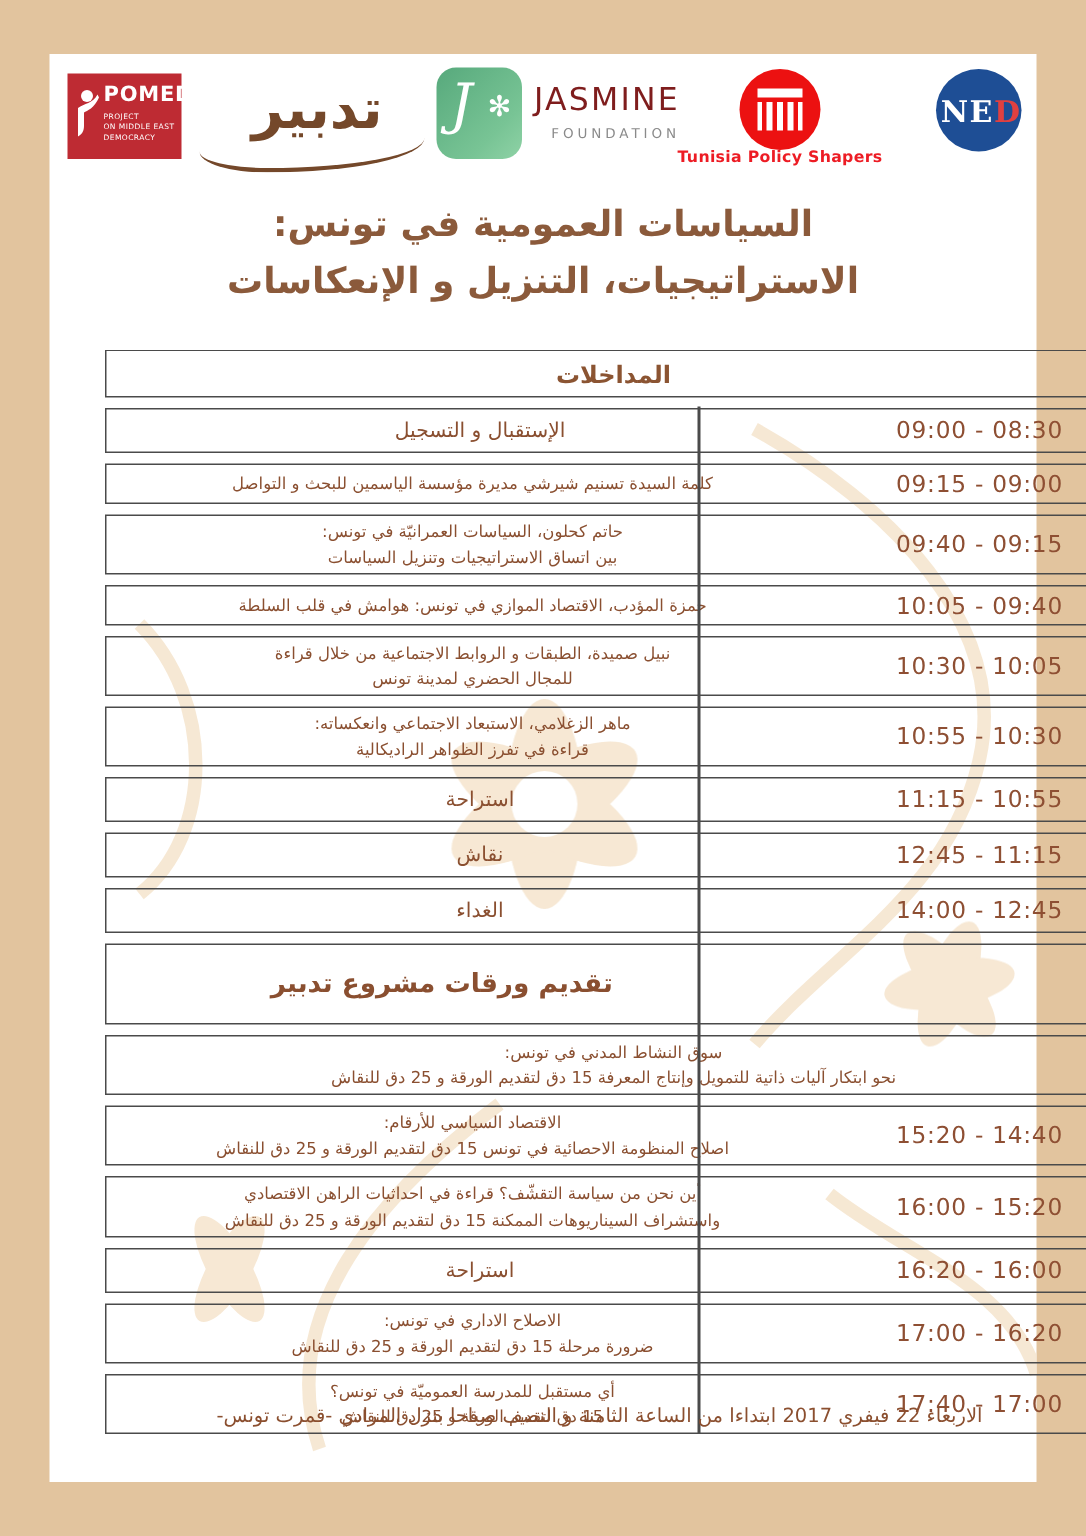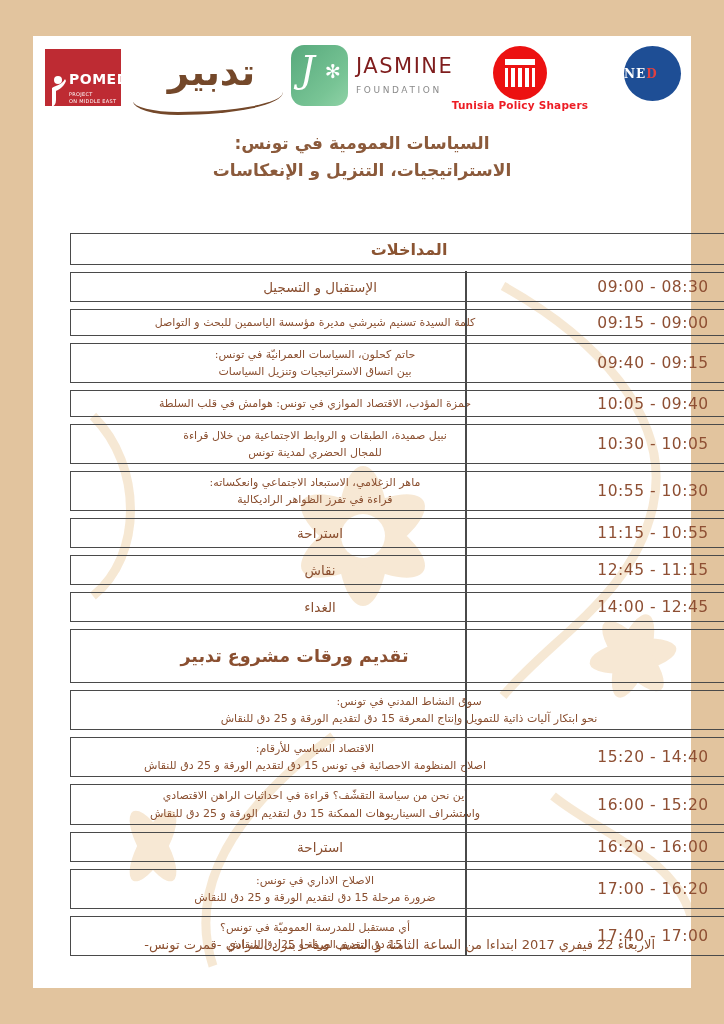--- a/index.html
+++ b/index.html
@@ -3,46 +3,46 @@
 <meta charset="utf-8">
 <style>
   html,body{margin:0;padding:0;}
   body{background:#E2C49E;font-family:"DejaVu Sans",sans-serif;}
   .canvas{position:relative;width:724px;height:1024px;background:#E2C49E;overflow:hidden;margin:0 auto;}
   .page{position:absolute;left:33px;top:36px;width:658px;height:952px;background:#ffffff;}
   .watermark{position:absolute;left:0;top:0;width:100%;height:100%;pointer-events:none;}
 
   
   .logo{position:absolute;}
-  .pomed{left:12px;top:13px;width:76px;height:57px;background:#BE2B33;display:flex;align-items:flex-start;padding:23px 4px 0 5px;box-sizing:border-box;}
+  .pomed{left:12px;top:13px;width:76px;height:57px;background:#BE2B33;display:flex;align-items:flex-start;padding:7px 4px 0 5px;box-sizing:border-box;}
   .pomed-icon{width:16px;height:40px;flex:0 0 16px;margin-top:2px;}
   .pomed-text{margin-left:3px;color:#fff;}
   .pomed-name{font-size:14px;font-weight:bold;letter-spacing:.5px;line-height:1;}
   .pomed-sub{font-size:5px;line-height:1.35;margin-top:5px;letter-spacing:.3px;}
   .tadbir{left:96px;top:16px;width:165px;height:66px;text-align:center;color:#74482A;}
   .tadbir-text{font-size:37px;font-weight:bold;line-height:1;margin-top:2px;}
   .tadbir-swash{position:absolute;left:4px;top:40px;width:150px;height:20px;border-bottom:3.5px solid #74482A;border-radius:0 0 70% 30%/0 0 100% 60%;}
   .jasmine{left:258px;top:9px;display:flex;align-items:center;}
   .jasmine-icon{width:57px;height:61px;border-radius:13px;background:linear-gradient(135deg,#57A97C 0%,#78C495 70%,#8FD2A6 100%);position:relative;flex:0 0 57px;}
   .jasmine-j{position:absolute;left:9px;top:6px;color:#fff;font-family:"DejaVu Serif",serif;font-style:italic;font-size:37px;line-height:1;}
   .jasmine-flower{position:absolute;right:7px;top:17px;color:#fff;font-size:19px;line-height:1;}
   .jasmine-texts{margin-left:8px;}
   .jasmine-title{color:#7f1d1d;font-size:21px;letter-spacing:1.5px;line-height:1;}
-  .jasmine-sub{color:#8a8a8a;font-size:9px;letter-spacing:2.6px;margin-top:8px;}
+  .jasmine-sub{color:#8a8a8a;font-size:9px;letter-spacing:2.6px;margin-top:8px;text-align:right;}
   .tps-circle{left:460px;top:10px;width:54px;height:54px;border-radius:50%;background:#EC1111;display:flex;flex-direction:column;align-items:center;justify-content:center;}
   .tps-cap{width:30px;height:6px;background:#fff;margin-bottom:2.5px;}
   .tps-bars{display:flex;gap:3px;}
   .tps-bars span{display:block;width:3.8px;height:19px;background:#fff;}
   .tps-label{left:418px;top:63px;width:138px;text-align:center;color:#ED1C24;font-size:10.5px;font-weight:bold;letter-spacing:.2px;}
-  .ned{left:591px;top:10px;width:57px;height:55px;border-radius:50%;background:#1E4E95;display:flex;align-items:center;justify-content:flex-start;font-family:"DejaVu Serif",serif;font-weight:bold;font-size:12px;letter-spacing:1px;}
+  .ned{left:591px;top:10px;width:57px;height:55px;border-radius:50%;background:#1E4E95;display:flex;align-items:center;justify-content:flex-end;font-family:"DejaVu Serif",serif;font-weight:bold;font-size:20px;letter-spacing:1px;}
   .ned .ne{color:#ffffff;}
   .ned .d{color:#E04040;}
 
   
-  .title{position:absolute;left:0;top:94px;width:100%;text-align:center;color:#8B5A3B;font-weight:bold;font-size:17px;line-height:1.6;direction:rtl;}
+  .title{position:absolute;left:0;top:94px;width:100%;text-align:center;color:#8B5A3B;font-weight:bold;font-size:24px;line-height:1.6;direction:rtl;}
 
   
   .table{position:absolute;left:37px;top:197px;width:678px;display:flex;flex-direction:column;gap:7px;}
   .thead{border:1.5px solid #4a4a4a;min-height:30px;display:flex;align-items:center;justify-content:center;color:#8B5432;font-weight:bold;font-size:16px;direction:rtl;background:transparent;}
   .divider-line{position:absolute;left:395px;top:38px;bottom:0;width:1.5px;background:#4a4a4a;}
   .srow{border:1.5px solid #4a4a4a;display:flex;box-sizing:border-box;}
   .srow .desc{flex:1 1 auto;width:395px;display:flex;flex-direction:column;align-items:center;justify-content:center;text-align:center;direction:rtl;color:#8A4F30;padding:2px 6px;box-sizing:border-box;}
   .srow .time{flex:0 0 188px;display:flex;align-items:center;justify-content:center;color:#8E4F33;font-size:15.5px;direction:ltr;letter-spacing:.5px;}
   .srow.break{min-height:30px;padding-left:10px;}
   .srow.break .desc{font-size:13.5px;}

